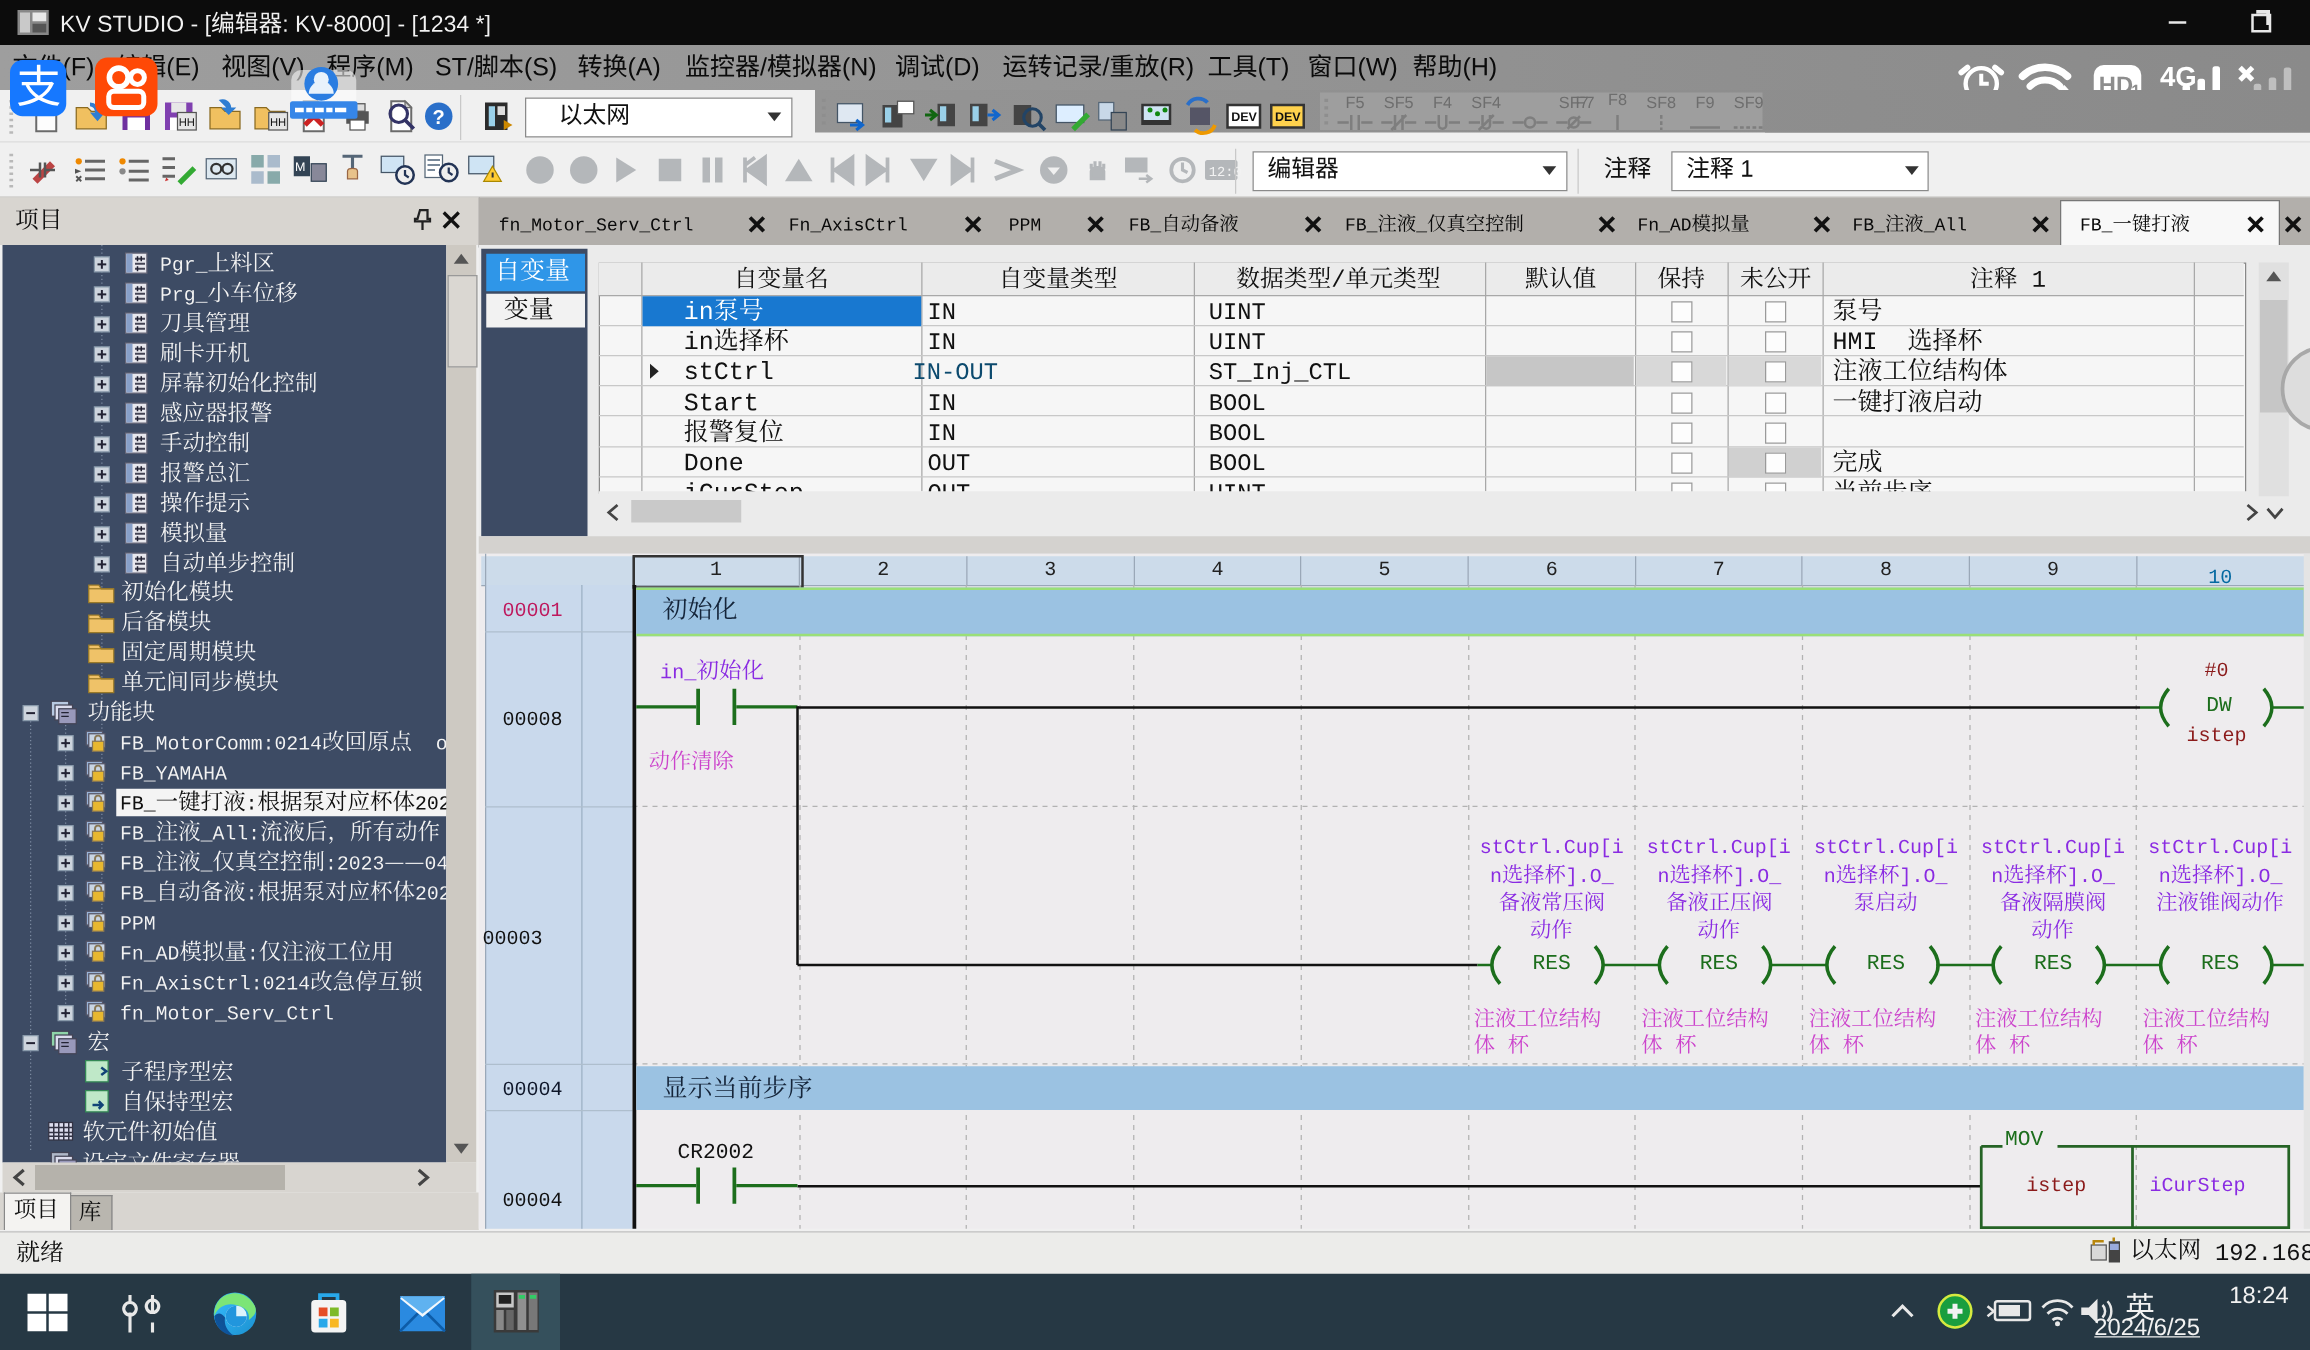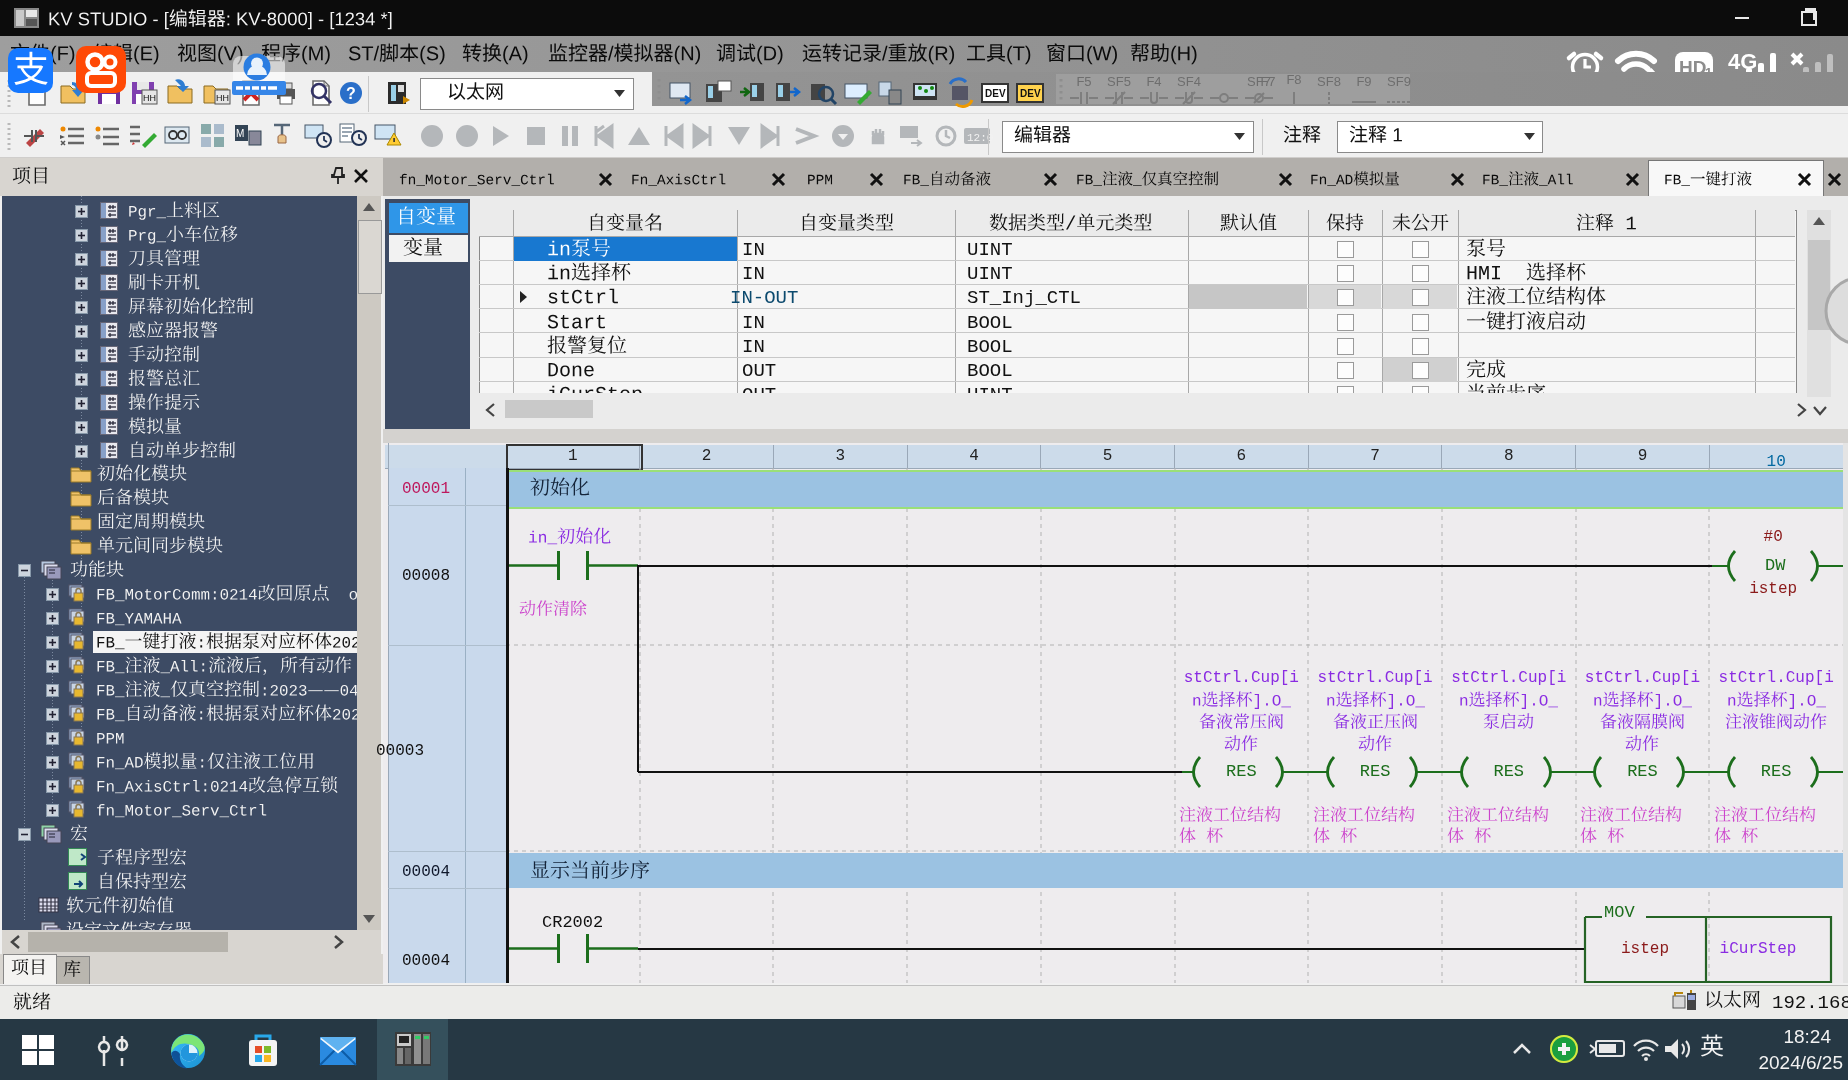--- a/index.html
+++ b/index.html
@@ -2228,21 +2228,21 @@
     <path d="M3 16.5 H51 M83 16.5 H132" stroke-width="2.5"></path>
     <path d="M52.5 2 V31 M81.5 2 V31" stroke-width="3"></path>
   </svg>
 <div style="left:637px;top:565px;width:2px;height:207px;background:#111;"></div>
 <svg class="t" style="left:1709px;top:549px" width="134" height="34">
     <path d="M26 2 q-13 15 0 30 M102 2 q13 15 0 30" stroke="#1c6e1c" stroke-width="2.8" fill="none"></path>
   </svg>
 <div class="lt" style="left:1775.1499999999999px;top:556px;font:normal 17px 'Liberation Mono';letter-spacing:0px;transform:translateX(-50%);color:#1c6e1c;">DW</div>
 <div class="lt" style="left:1773.1499999999999px;top:528px;font:normal 16px 'Liberation Mono';letter-spacing:0px;transform:translateX(-50%);color:#8b1a1a;">#0</div>
 <div class="lt" style="left:1773.1499999999999px;top:580px;font:normal 16px 'Liberation Mono';letter-spacing:0px;transform:translateX(-50%);color:#8b1a1a;">istep</div>
-<div class="lt" style="left:400px;top:742px;font:normal 16px 'Liberation Mono';letter-spacing:0px;transform:translateX(-50%);color:#111;">00003</div>
+<div class="lt" style="left:410px;top:742px;font:normal 16px 'Liberation Mono';letter-spacing:0px;transform:translateX(-50%);color:#111;">00003</div>
 <div style="left:638px;top:771px;width:544px;height:2px;background:#111;"></div>
 <div style="left:1182px;top:771px;width:12px;height:2px;background:#1c6e1c;"></div>
 <div style="left:1282px;top:771px;width:45px;height:2px;background:#1c6e1c;"></div>
 <div style="left:1416px;top:771px;width:45px;height:2px;background:#1c6e1c;"></div>
 <div style="left:1549px;top:771px;width:45px;height:2px;background:#1c6e1c;"></div>
 <div style="left:1683px;top:771px;width:45px;height:2px;background:#1c6e1c;"></div>
 <div style="left:1817px;top:771px;width:30px;height:2px;background:#1c6e1c;"></div>
 <div class="lt" style="left:1241.35px;top:669px;font:normal 16px 'Liberation Mono';letter-spacing:0px;transform:translateX(-50%);color:#8a2be2;">stCtrl.Cup[i</div>
 <svg class="t" style="left:1191.9px;top:691.0px;" width="101" height="21">
     <g fill="#8a2be2">
@@ -2665,12 +2665,12 @@
     <path d="M19 8 a7 7 0 0 1 0 10 M23 5 a12 12 0 0 1 0 16" stroke="#e8e8e8" stroke-width="2" fill="none"></path>
   </svg>
 <svg class="t" style="left:1700.0px;top:1034.0px;" width="26" height="30">
     <g fill="#f2f2f2">
       <g transform="translate(0.0,20.6) scale(0.024,-0.024)">
         <use href="#qd0" x="0"></use>
       </g>
     </g>
   </svg>
 <div class="lt" style="left:1831px;top:1026px;font:normal 19px 'Liberation Sans';letter-spacing:0px;transform:translateX(-100%);color:#f2f2f2;">18:24</div>
-<div class="lt" style="left:1843px;top:1052px;font:normal 19px 'Liberation Sans';letter-spacing:0px;transform:translateX(-100%);color:#f2f2f2;">2024/6/25</div>
+<div class="lt" style="left:1760px;top:1052px;font:normal 19px 'Liberation Sans';letter-spacing:0px;transform:translateX(-100%);color:#f2f2f2;text-decoration:underline;">2024/6/25</div>
 </body></html>

